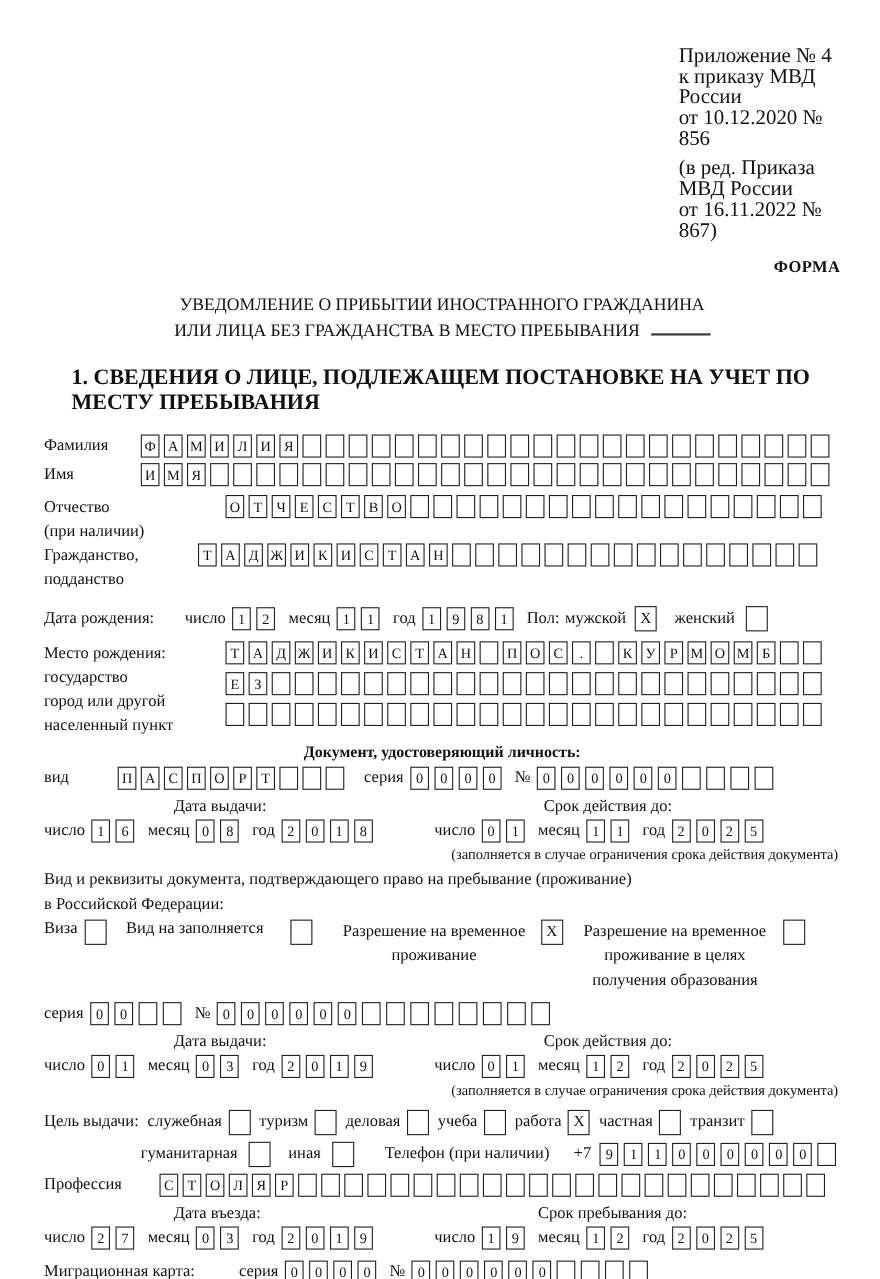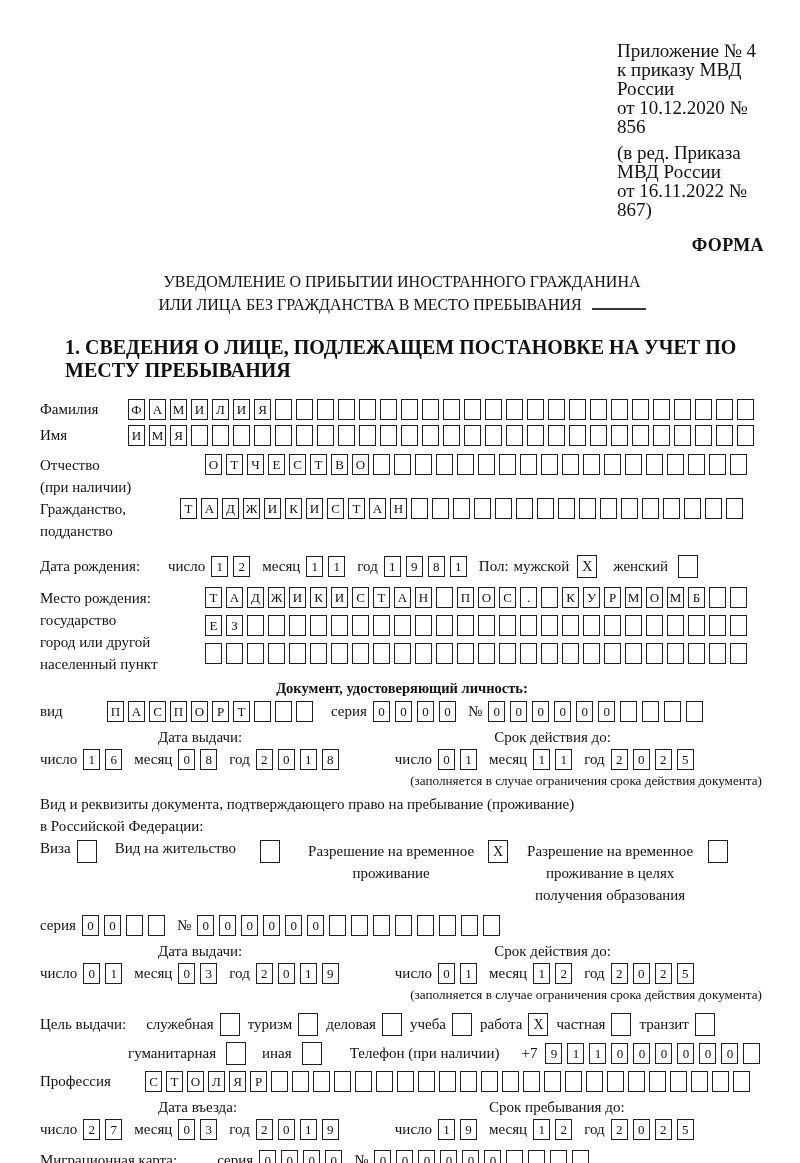--- a/index.html
+++ b/index.html
@@ -15,21 +15,21 @@
   .frow{display:flex;align-items:center;}
   .frow.top{align-items:flex-start;}
   .lab{flex:0 0 auto;}
   .ml{line-height:22px;}
   .w88{width:88px;} .w165{width:165px;} .w140{width:140px;} .w128{width:128px;} .w67{width:67px;} .w105{width:105px;} .w103{width:103px;}
   .kw{margin:0 6px 0 12px;flex:0 0 auto;}
   .kw.f{margin-left:0;}
 
   .ref{margin-left:577px;font-size:19px;line-height:19px;margin-top:11px;}
   .ref .grp2{margin-top:7px;}
-  .forma{text-align:right;font-weight:bold;margin-top:16px;font-size:18px;letter-spacing:.4px;}
+  .forma{text-align:right;font-weight:bold;margin-top:16px;font-size:15px;letter-spacing:.4px;}
   .title{text-align:center;font-weight:normal;font-size:16px;margin-top:14px;line-height:23px;}
   .blank{display:inline-block;width:54px;border-bottom:2px solid #3a3a3a;height:13px;margin-left:10px;}
   .sec{font-weight:bold;font-size:20px;margin-top:20px;margin-left:25px;}
 
   .dh{display:flex;margin-top:7px;}
   .dh .a{margin-left:118px;}
   .dh .b{margin-left:252px;}
   .vnote{font-size:13.2px;text-align:right;margin-top:3px;padding-right:2px;}
   .center-b{text-align:center;font-weight:bold;font-size:14.5px;}
   .ocol{text-align:center;line-height:22px;flex:0 0 auto;}
@@ -407,21 +407,21 @@
     </div>
   </div>
   <div class="vnote">(заполняется в случае ограничения срока действия документа)</div>
 
   <div style="margin-top:7px">Вид и реквизиты документа, подтверждающего право на пребывание (проживание)</div>
   <div style="margin-top:5px">в Российской Федерации:</div>
 
   <div class="frow top" style="margin-top:5px">
     <span class="lab">Виза</span>
     <span class="checkbox" style="margin-left:6px"></span>
-    <span class="lab" style="margin-left:18px">Вид на жительство</span>
+    <span class="lab" style="margin-left:18px">Вид на заполняется</span>
     <span class="checkbox" style="margin-left:24px"></span>
     <div class="ocol" style="margin-left:22px;width:178px">
       <div>Разрешение на временное</div>
       <div>проживание</div>
     </div>
     <span class="checkbox" style="margin-left:8px">X</span>
     <div class="ocol" style="margin-left:12px;width:180px">
       <div>Разрешение на временное</div>
       <div>проживание в целях</div>
       <div>получения образования</div>
@@ -497,21 +497,21 @@
           <div class="cell">0</div>
           <div class="cell">2</div>
           <div class="cell">5</div>
         </div>
     </div>
   </div>
   <div class="vnote">(заполняется в случае ограничения срока действия документа)</div>
 
   <div class="frow" style="margin-top:10px">
     <span class="lab">Цель выдачи:</span>
-    <span style="margin-left:20px">служебная</span>
+    <span style="margin-left:8px">служебная</span>
     <span class="checkbox" style="margin-left:6px"></span>
     <span style="margin-left:8px">туризм</span>
     <span class="checkbox" style="margin-left:6px"></span>
     <span style="margin-left:8px">деловая</span>
     <span class="checkbox" style="margin-left:6px"></span>
     <span style="margin-left:8px">учеба</span>
     <span class="checkbox" style="margin-left:6px"></span>
     <span style="margin-left:8px">работа</span>
     <span class="checkbox" style="margin-left:6px">X</span>
     <span style="margin-left:8px">частная</span>

